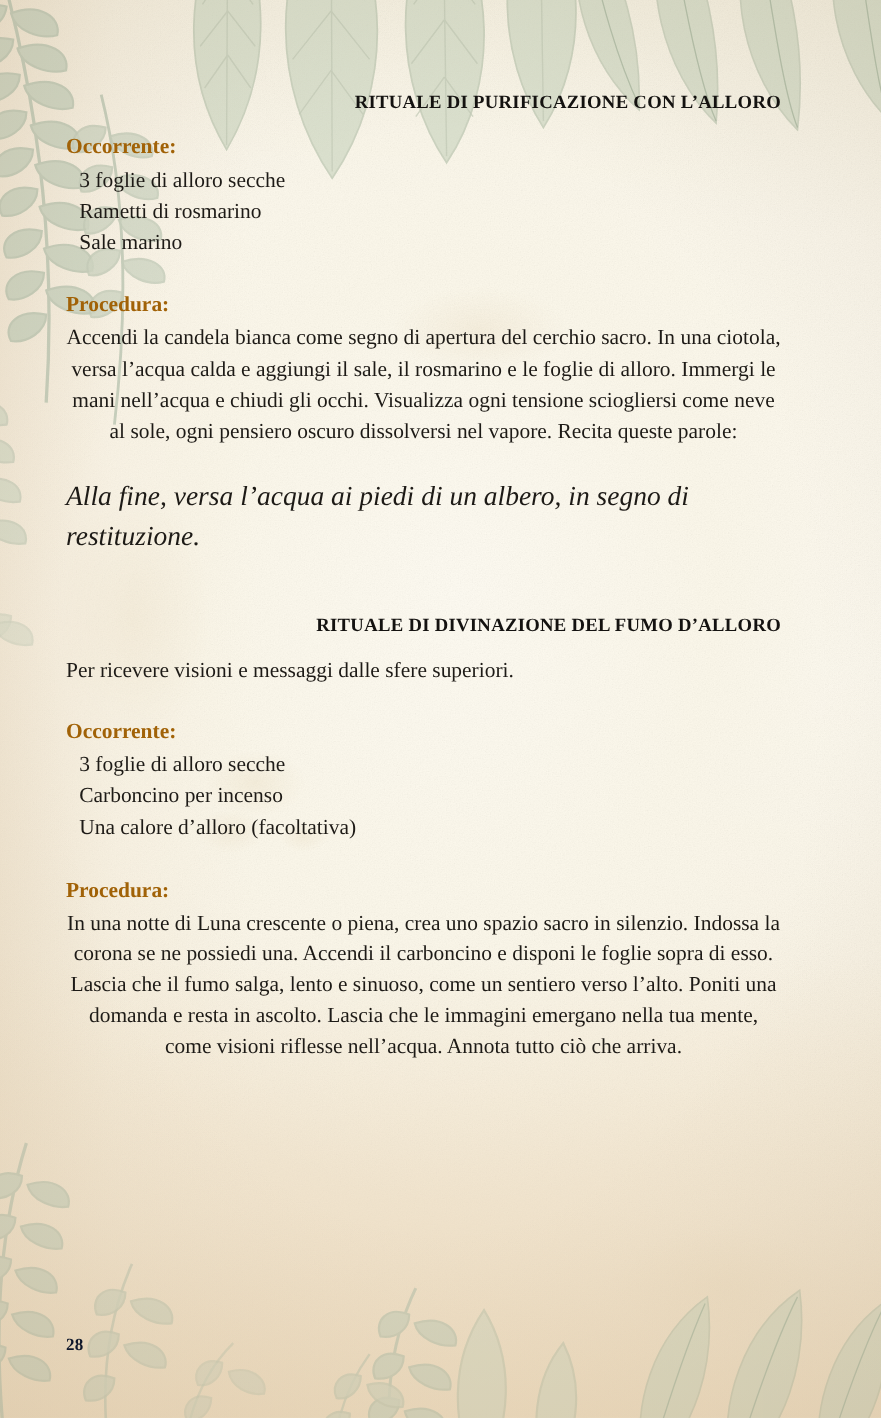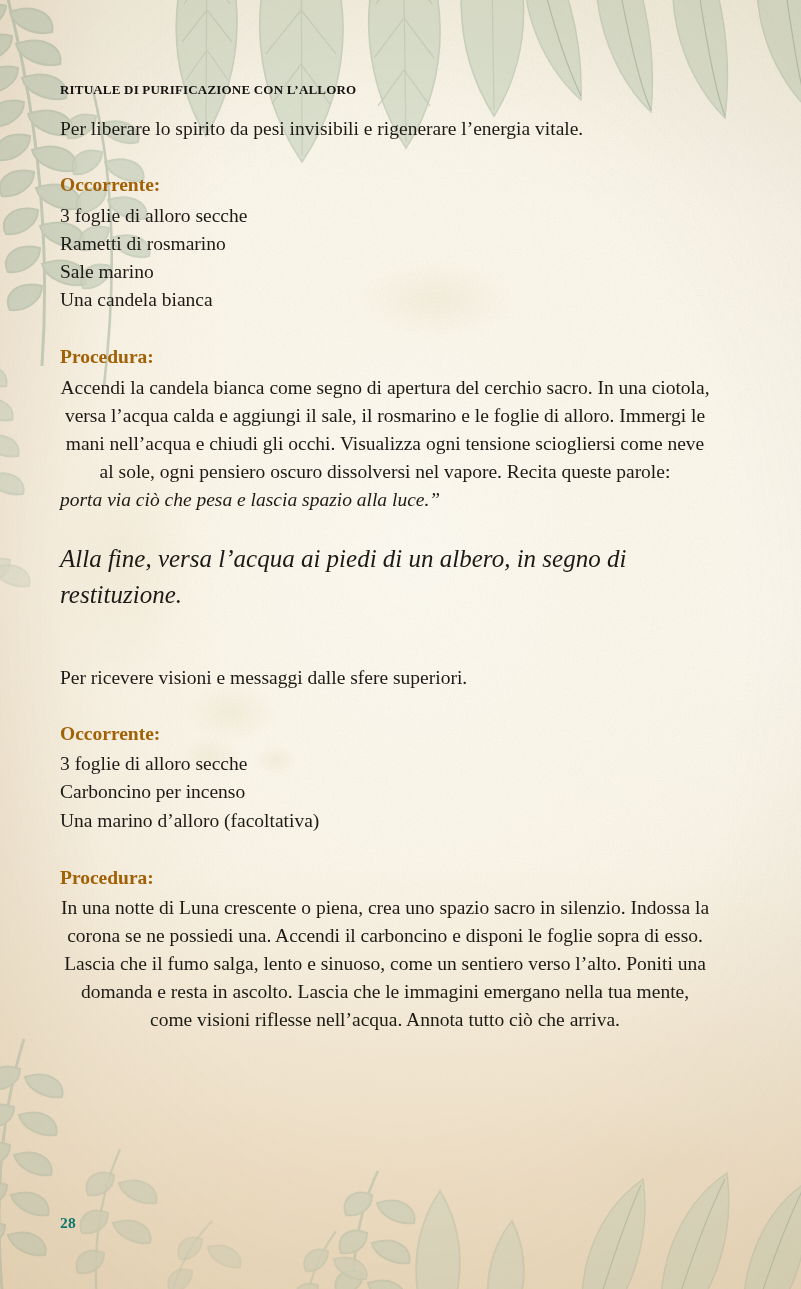--- a/index.html
+++ b/index.html
@@ -65,41 +65,42 @@
 
   
   .content {
     position: absolute;
     left: 60px;
     top: 82px;
     width: 650px;
   }
   .ritual-title {
     font-weight: bold;
-    font-size: 13px;
+    font-size: 17px;
     letter-spacing: .015em;
     line-height: 1.25;
     margin: 0 0 18px 0;
     color: #141210;
+    text-align: right;
   }
   .intro {
     font-size: 19.5px;
     line-height: 1.33;
     margin: 0 0 30px 0;
   }
   .sub-head {
     font-weight: bold;
     font-size: 19.5px;
     line-height: 1.3;
     margin: 0 0 4px 0;
     color: #a16207;
   }
   .ing-list {
     list-style: none;
-    margin: 0 0 30px 0;
+    margin: 0 0 30px 12px;
     padding: 0;
   }
   .ing-list li {
     font-size: 19.5px;
     line-height: 1.445;
   }
   .proc-para {
     font-size: 19.5px;
     line-height: 1.44;
     margin: 0;
@@ -120,21 +121,21 @@
   .section-gap { height: 52px; }
   .ritual-two-top { margin-top: 0; }
 
   .folio {
     position: absolute;
     left: 60px;
     top: 1214px;
     font-size: 15.5px;
     font-weight: bold;
     letter-spacing: .02em;
-    color: #0f766e;
+    color: #0f172a;
   }
 </style>
 </head>
 <body>
 
 <div class="page">
 
   <div class="paper-base"></div>
 
   <svg class="paper-grain" viewBox="0 0 801 1289" preserveAspectRatio="none">
@@ -331,46 +332,44 @@
       <path d="M202 296 C 218 240, 240 182, 256 150"></path>
     </g>
   </svg>
 
   <div class="paper-vignette"></div>
 
   <div class="content">
 
     <section>
       <h1 class="ritual-title">RITUALE DI PURIFICAZIONE CON L’ALLORO</h1>
-      <p class="intro">Per liberare lo spirito da pesi invisibili e rigenerare l’energia vitale.</p>
 
       <h2 class="sub-head">Occorrente:</h2>
       <ul class="ing-list">
         <li>3 foglie di alloro secche</li>
         <li>Rametti di rosmarino</li>
         <li>Sale marino</li>
-        <li>Una candela bianca</li>
       </ul>
 
       <h2 class="sub-head">Procedura:</h2>
       <p class="proc-para">Accendi la candela bianca come segno di apertura del cerchio sacro. In una ciotola, versa l’acqua calda e aggiungi il sale, il rosmarino e le foglie di alloro. Immergi le mani nell’acqua e chiudi gli occhi. Visualizza ogni tensione sciogliersi come neve al sole, ogni pensiero oscuro dissolversi nel vapore. Recita queste parole:</p>
-      <p class="incantation">porta via ciò che pesa e lascia spazio alla luce.”</p>
       <p class="closing">Alla fine, versa l’acqua ai piedi di un albero, in segno di restituzione.</p>
     </section>
 
     <div class="section-gap"></div>
 
     <section>
+      <h1 class="ritual-title ritual-two-top">RITUALE DI DIVINAZIONE DEL FUMO D’ALLORO</h1>
       <p class="intro">Per ricevere visioni e messaggi dalle sfere superiori.</p>
 
       <h2 class="sub-head">Occorrente:</h2>
       <ul class="ing-list">
         <li>3 foglie di alloro secche</li>
         <li>Carboncino per incenso</li>
-        <li>Una marino d’alloro (facoltativa)</li>
+        <li>Una calore d’alloro (facoltativa)</li>
       </ul>
 
       <h2 class="sub-head">Procedura:</h2>
       <p class="proc-para">In una notte di Luna crescente o piena, crea uno spazio sacro in silenzio. Indossa la corona se ne possiedi una. Accendi il carboncino e disponi le foglie sopra di esso. Lascia che il fumo salga, lento e sinuoso, come un sentiero verso l’alto. Poniti una domanda e resta in ascolto. Lascia che le immagini emergano nella tua mente, come visioni riflesse nell’acqua. Annota tutto ciò che arriva.</p>
     </section>
 
   </div>
 
   <div class="folio">28</div>
 

